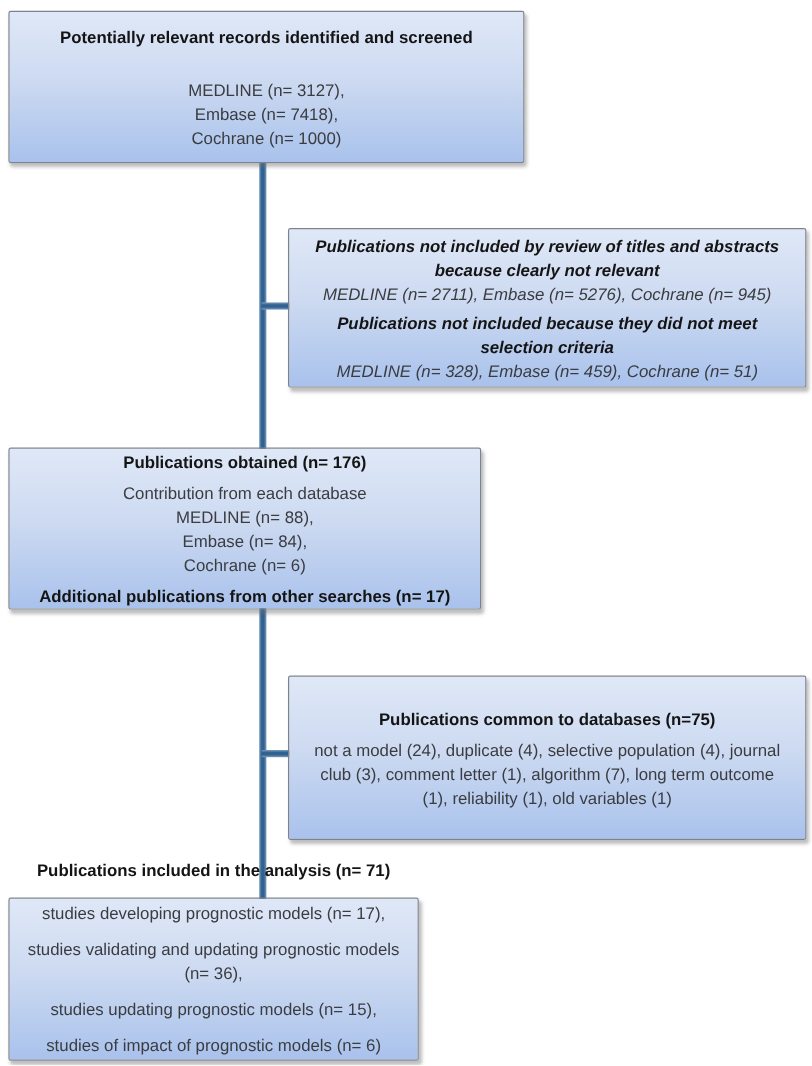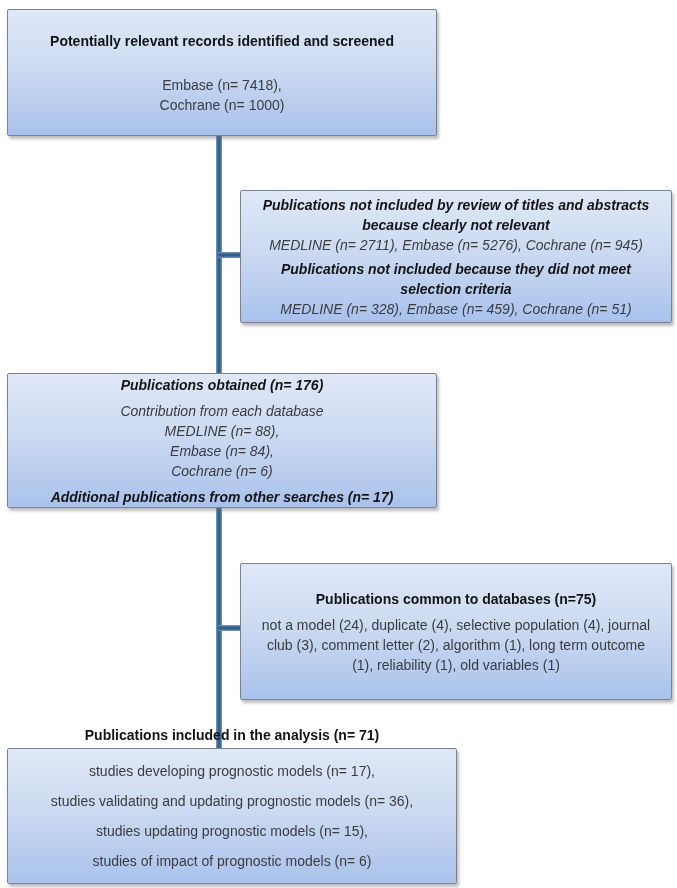--- a/index.html
+++ b/index.html
@@ -40,23 +40,23 @@
     font-size: 14px;
     line-height: 20px;
   }
   .mt4 { margin-top: 4px; }
   .mt6 { margin-top: 6px; }
   .mb6 { margin-bottom: 6px; }
   .mb8 { margin-bottom: 24px; }
   .narrow { max-width: 392px; }
   #box-identified   { left: 7px;   top: 9px;   width: 430px; height: 127px; }
   #box-not-included { left: 240px; top: 190px; width: 432px; height: 133px; font-style: italic; }
-  #box-obtained     { left: 7px;   top: 373px; width: 430px; height: 135px; font-style: italic; }
+  #box-obtained     { left: 7px;   top: 373px; width: 394px; height: 135px; }
   #box-common       { left: 240px; top: 563px; width: 432px; height: 137px; }
-  #box-included     { left: 7px;   top: 748px; width: 450px; height: 136px; gap: 10px; }
+  #box-included     { left: 7px;   top: 748px; width: 342px; height: 136px; gap: 10px; }
   .vline {
     position: absolute;
     width: 6px;
     background: linear-gradient(to right, #7d9cba, #2f6191 35%, #2f6191 65%, #7d9cba);
   }
   .hline {
     position: absolute;
     height: 6px;
     background: linear-gradient(to bottom, #7d9cba, #2f6191 35%, #2f6191 65%, #7d9cba);
   }
@@ -70,20 +70,21 @@
 
 <div class="stage">
 
   <div class="vline" id="vline-top"></div>
   <div class="hline" id="hline-top"></div>
   <div class="vline" id="vline-bottom"></div>
   <div class="hline" id="hline-bottom"></div>
 
   <div class="box" id="box-identified">
     <div class="h mb8">Potentially relevant records identified and screened</div>
+    <div class="b">MEDLINE (n= 3127),</div>
     <div class="b">Embase (n= 7418),</div>
     <div class="b">Cochrane (n= 1000)</div>
   </div>
 
   <div class="box" id="box-not-included">
     <div class="h">Publications not included by review of titles and abstracts because clearly not relevant</div>
     <div class="b">MEDLINE (n= 2711), Embase (n= 5276), Cochrane (n= 945)</div>
     <div class="h mt4">Publications not included because they did not meet selection criteria</div>
     <div class="b">MEDLINE (n= 328), Embase (n= 459), Cochrane (n= 51)</div>
   </div>
@@ -92,21 +93,21 @@
     <div class="h mb6">Publications obtained (n= 176)</div>
     <div class="b">Contribution from each database</div>
     <div class="b">MEDLINE (n= 88),</div>
     <div class="b">Embase (n= 84),</div>
     <div class="b">Cochrane (n= 6)</div>
     <div class="h mt6">Additional publications from other searches (n= 17)</div>
   </div>
 
   <div class="box" id="box-common">
     <div class="h">Publications common to databases (n=75)</div>
-    <div class="b mt6 narrow">not a model (24), duplicate (4), selective population (4), journal club (3), comment letter (2), algorithm (1), long term outcome (1), reliability (1), old variables (1)</div>
+    <div class="b mt6 narrow">not a model (24), duplicate (4), selective population (4), journal club (3), comment letter (1), algorithm (7), long term outcome (1), reliability (1), old variables (1)</div>
   </div>
 
   <div class="box" id="box-included">
     <div class="h mb6">Publications included in the analysis (n= 71)</div>
     <div class="b">studies developing prognostic models (n= 17),</div>
     <div class="b">studies validating and updating prognostic models (n= 36),</div>
     <div class="b">studies updating prognostic models (n= 15),</div>
     <div class="b">studies of impact of prognostic models (n= 6)</div>
     <div class="b mt6">other types of models (n= 7)</div>
   </div>

